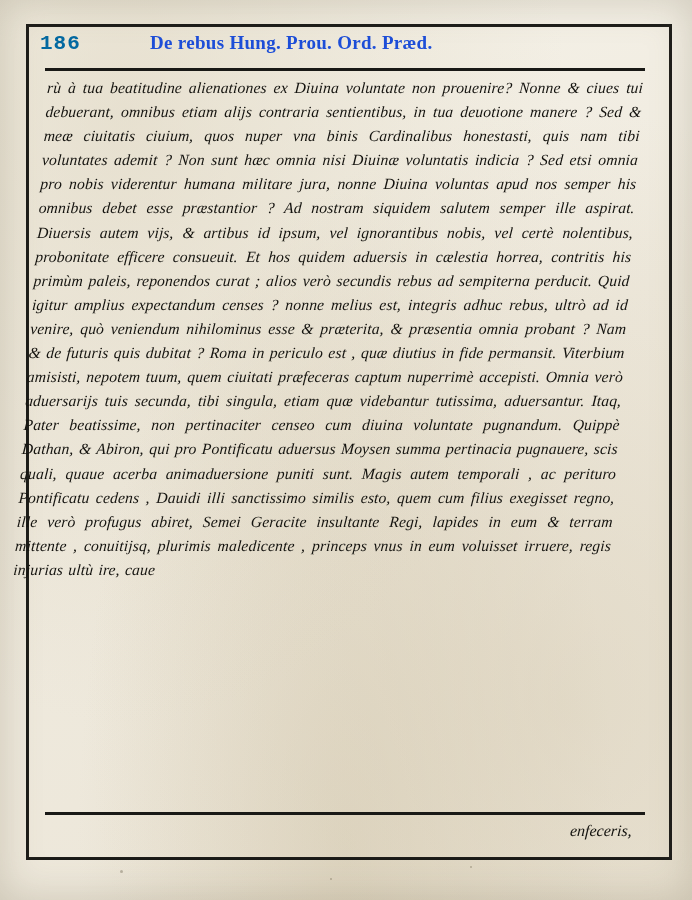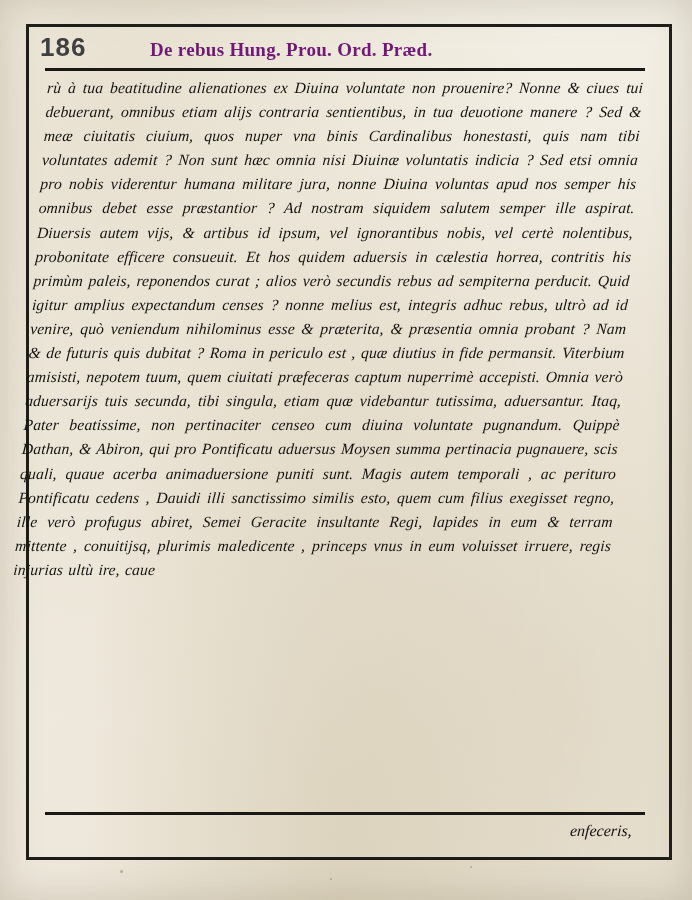--- a/index.html
+++ b/index.html
@@ -50,33 +50,33 @@
   .header {
     position: absolute;
     left: 40px;
     top: 32px;
     width: 612px;
     height: 30px;
     display: flex;
     align-items: baseline;
   }
   .folio {
-    font-family: Liberation Sans, sans-serif;
-    font-size: 26px;
+    font-family: Liberation Mono, monospace;
+    font-size: 21px;
     font-weight: 700;
     letter-spacing: 1px;
-    color: #404040;
+    color: #0369a1;
     width: 110px;
   }
   .running-head {
     font-family: "Liberation Serif", serif;
     font-size: 19px;
     font-style: normal;
     font-weight: 700;
-    color: #701a75;
+    color: #1d4ed8;
     letter-spacing: 0.3px;
     white-space: nowrap;
   }
 
   .rule {
     position: absolute;
     left: 45px;
     width: 600px;
     height: 0;
     border-top: 3px solid #191916;

